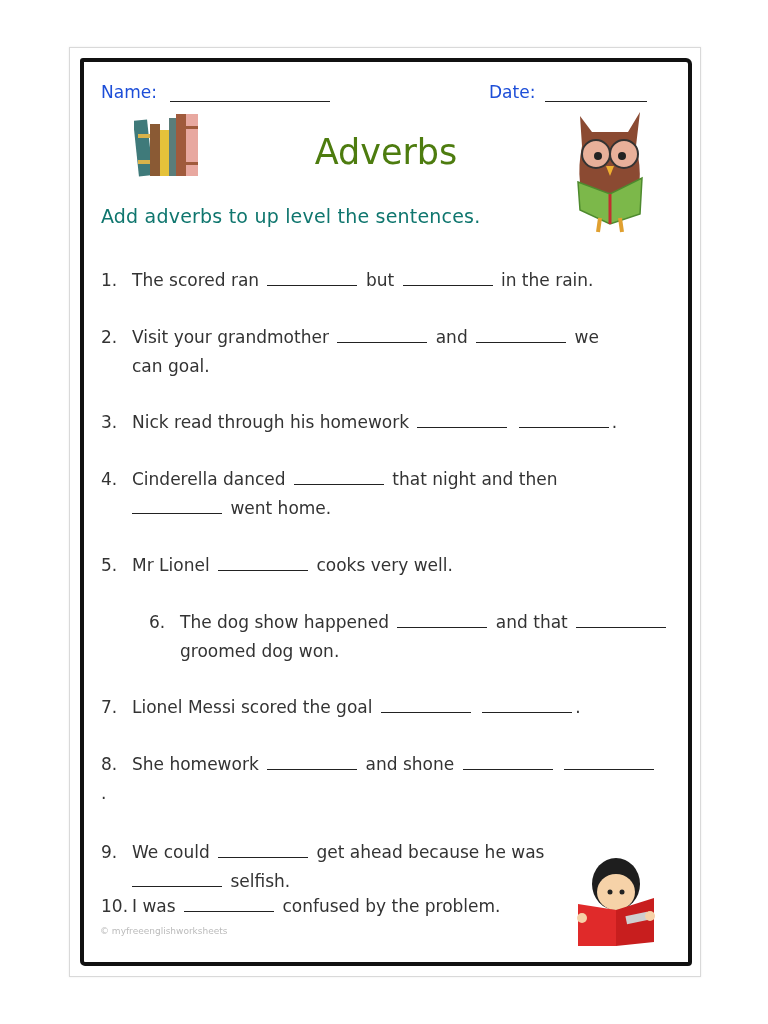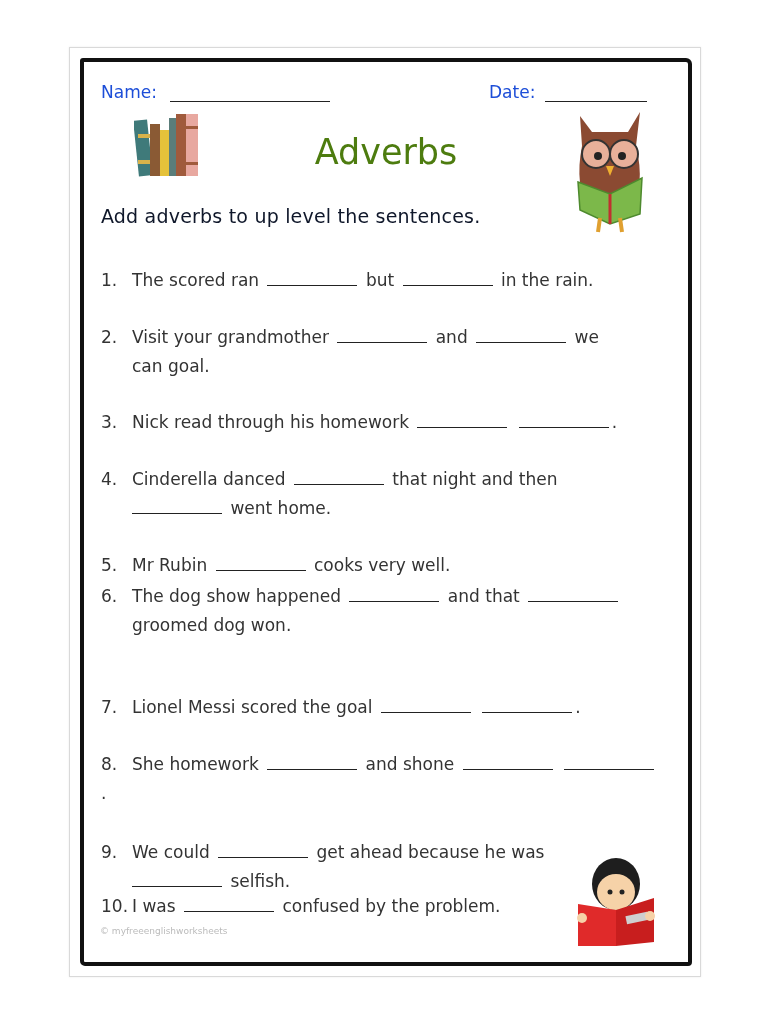--- a/index.html
+++ b/index.html
@@ -5,21 +5,21 @@
   html, body { margin:0; padding:0; background:#ffffff; }
   body { width:768px; height:1024px; position:relative; overflow:hidden;
          font-family: "DejaVu Sans", sans-serif; color:#222; }
   .page { position:absolute; left:69px; top:47px; width:630px; height:928px;
           background:#fff; border:1px solid #d9d9d9; box-shadow:0 0 2px rgba(0,0,0,0.08); }
   .frame { position:absolute; left:10px; top:10px; width:604px; height:900px;
            border:4px solid #111; border-radius:3px 6px 4px 5px; }
   .hdr-label { position:absolute; font-size:17px; color:#1d4ed8; }
   .hdr-line { position:absolute; border-bottom:1.5px solid #222; height:0; }
   .title { position:absolute; left:0; width:100%; top:70px; text-align:center; font-size:35px; color:#4d7c0f; }
-  .instr { position:absolute; left:17px; top:143px; font-size:19px; color:#0f172a; letter-spacing:0.2px; }
+  .instr { position:absolute; left:17px; top:143px; font-size:19px; color:#0f766e; letter-spacing:0.2px; }
   .q { position:absolute; left:17px; font-size:17px; color:#333; line-height:29px; width:560px; }
   .q .num { display:inline-block; width:31px; }
   .q .cont { padding-left:31px; display:block; }
   .blank { display:inline-block; width:90px; border-bottom:1.5px solid #222; height:14px; vertical-align:baseline; margin:0 3px; }
   .credit { position:absolute; left:16px; bottom:26px; font-size:9px; color:#bbb;text-align:right; }
   .img { position:absolute; }
 </style>
 </head>
 <body>
 
@@ -84,26 +84,26 @@
     </div>
 
     <div class="q" style="top:403px;">
       <span class="num">4.</span><span>Cinderella danced</span>
       <span class="blank"></span>
       <span>that night and then</span>
       <span class="cont"><span class="blank" style="margin-left:0"></span> <span>went home.</span></span>
     </div>
 
     <div class="q" style="top:489px;">
-      <span class="num">5.</span><span>Mr Rubin</span>
+      <span class="num">5.</span><span>Mr Lionel</span>
       <span class="blank"></span>
       <span>cooks very well.</span>
     </div>
 
-    <div class="q" style="top:520px;">
+    <div class="q" style="top:546px;margin-left:48px;">
       <span class="num">6.</span><span>The dog show happened</span>
       <span class="blank"></span>
       <span>and that</span>
       <span class="blank"></span>
       <span class="cont">groomed dog won.</span>
     </div>
 
     <div class="q" style="top:631px;">
       <span class="num">7.</span><span>Lionel Messi scored the goal</span>
       <span class="blank"></span>

